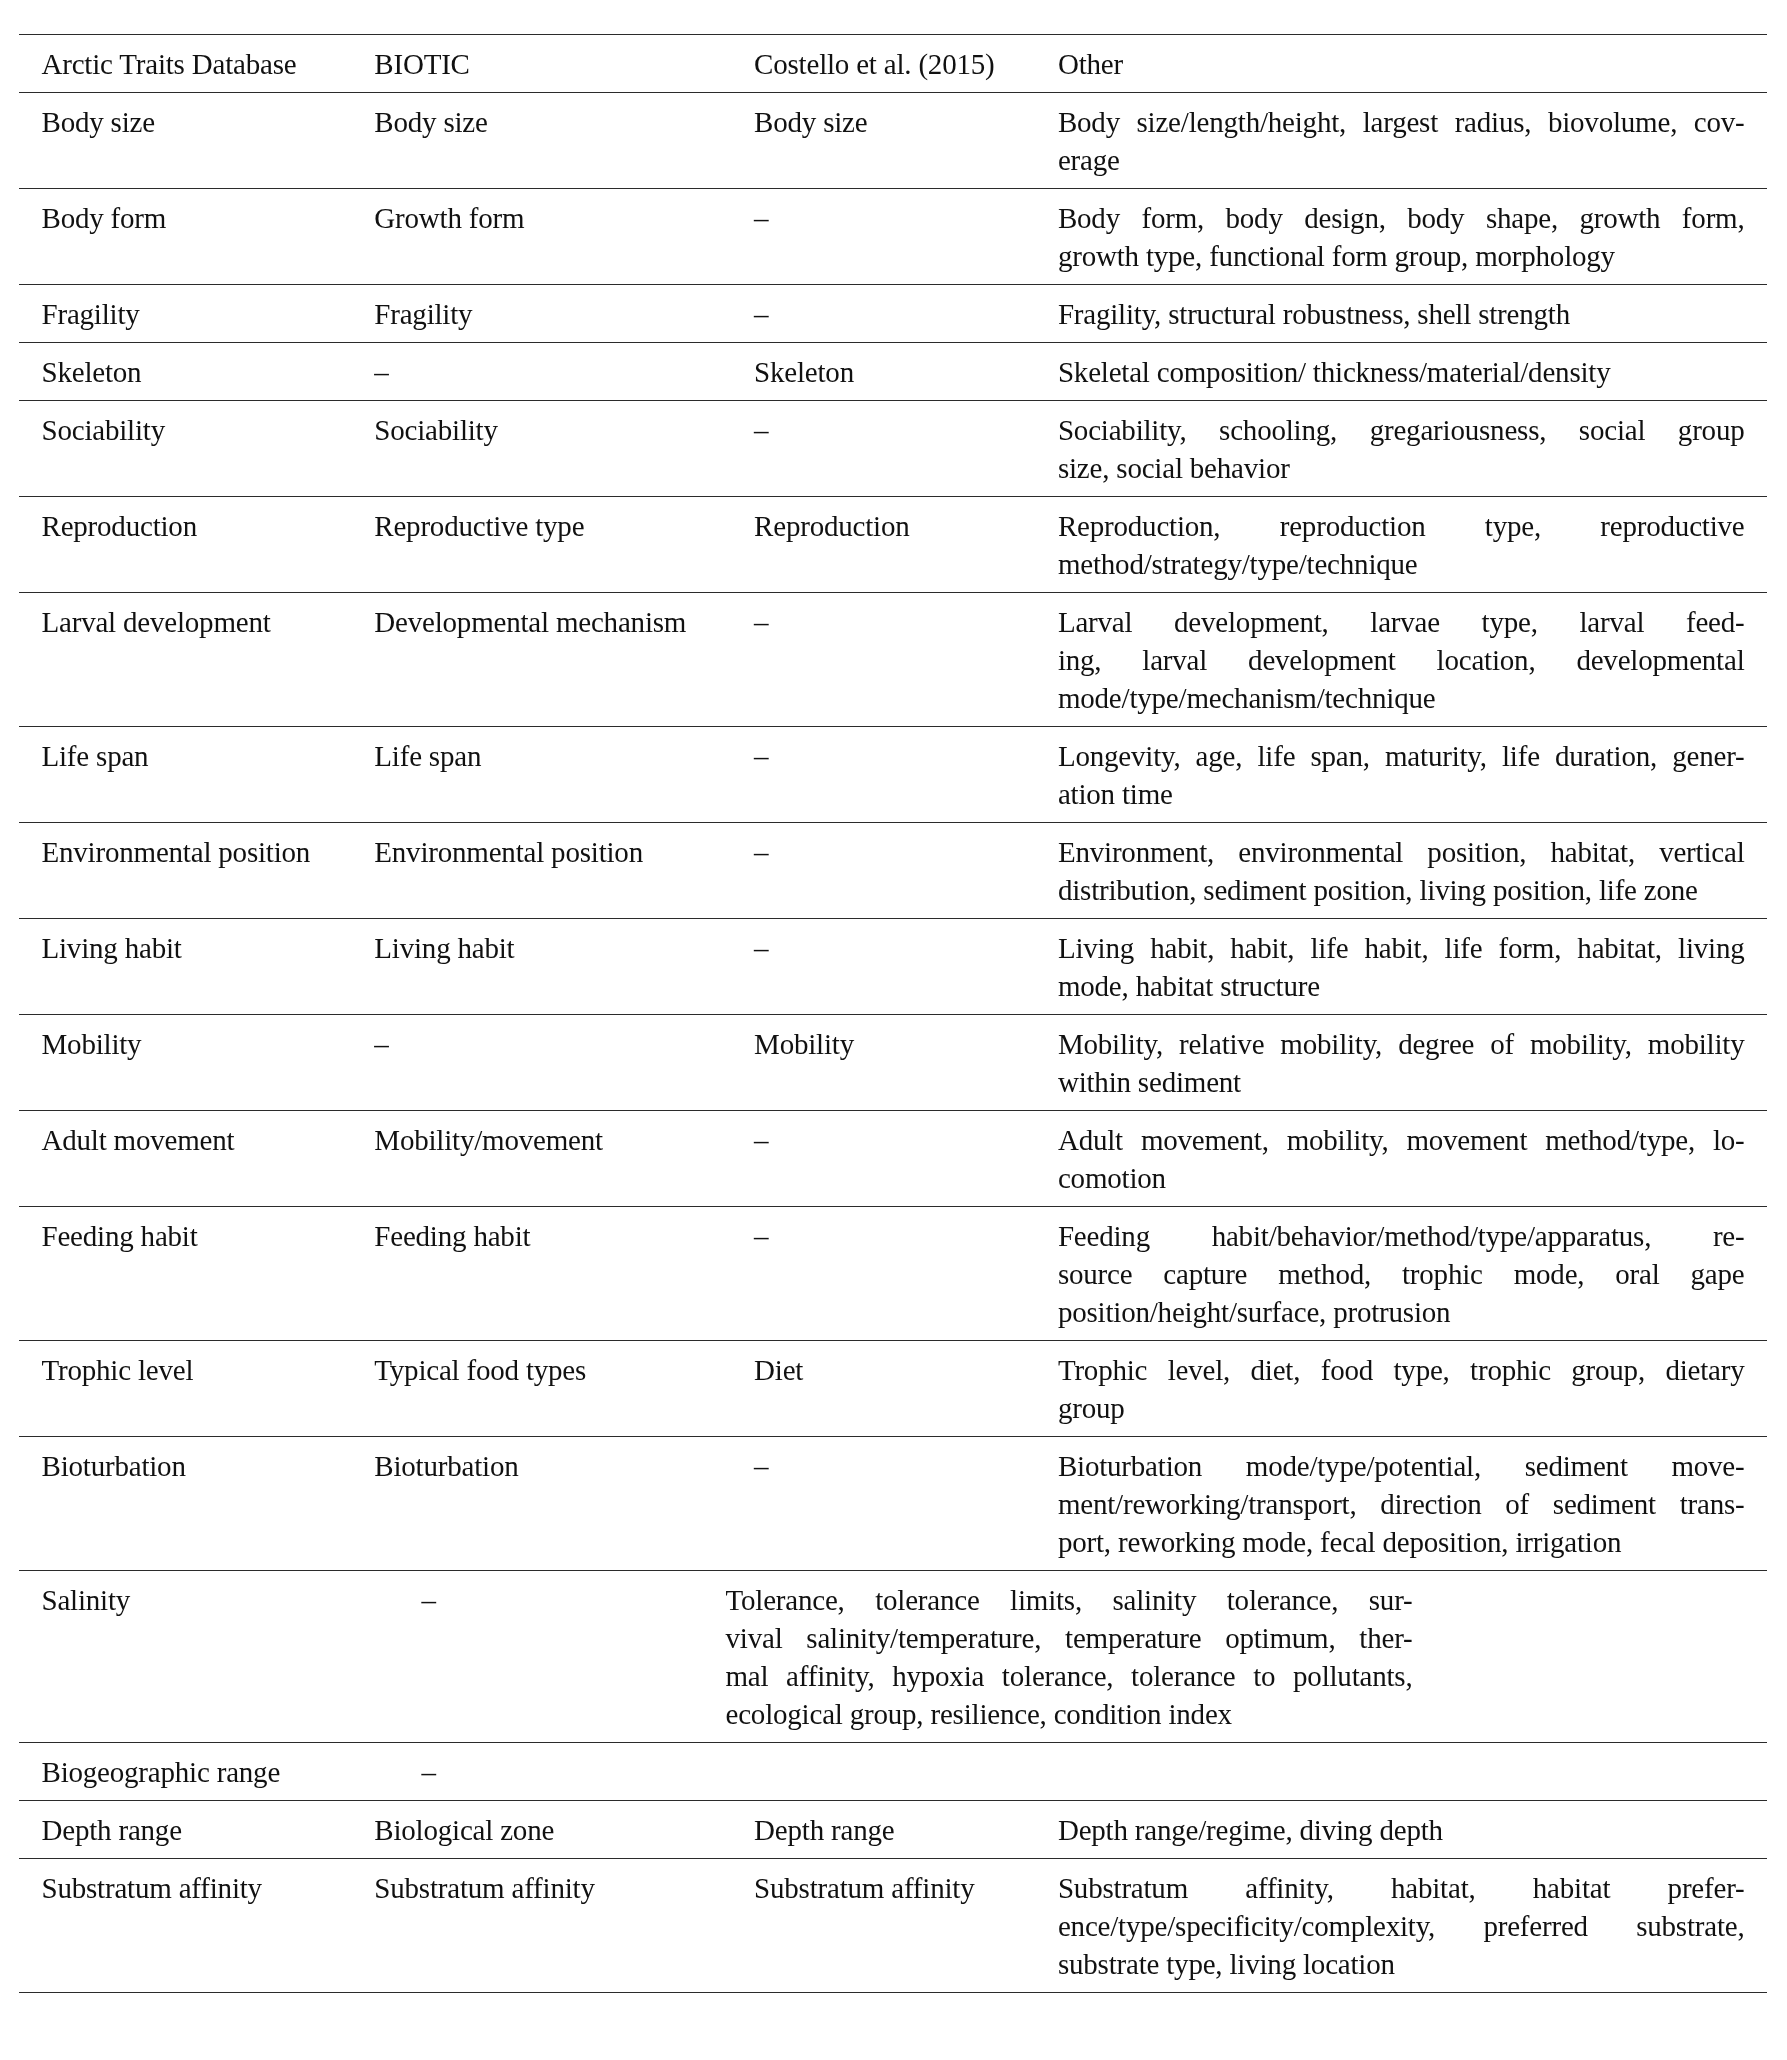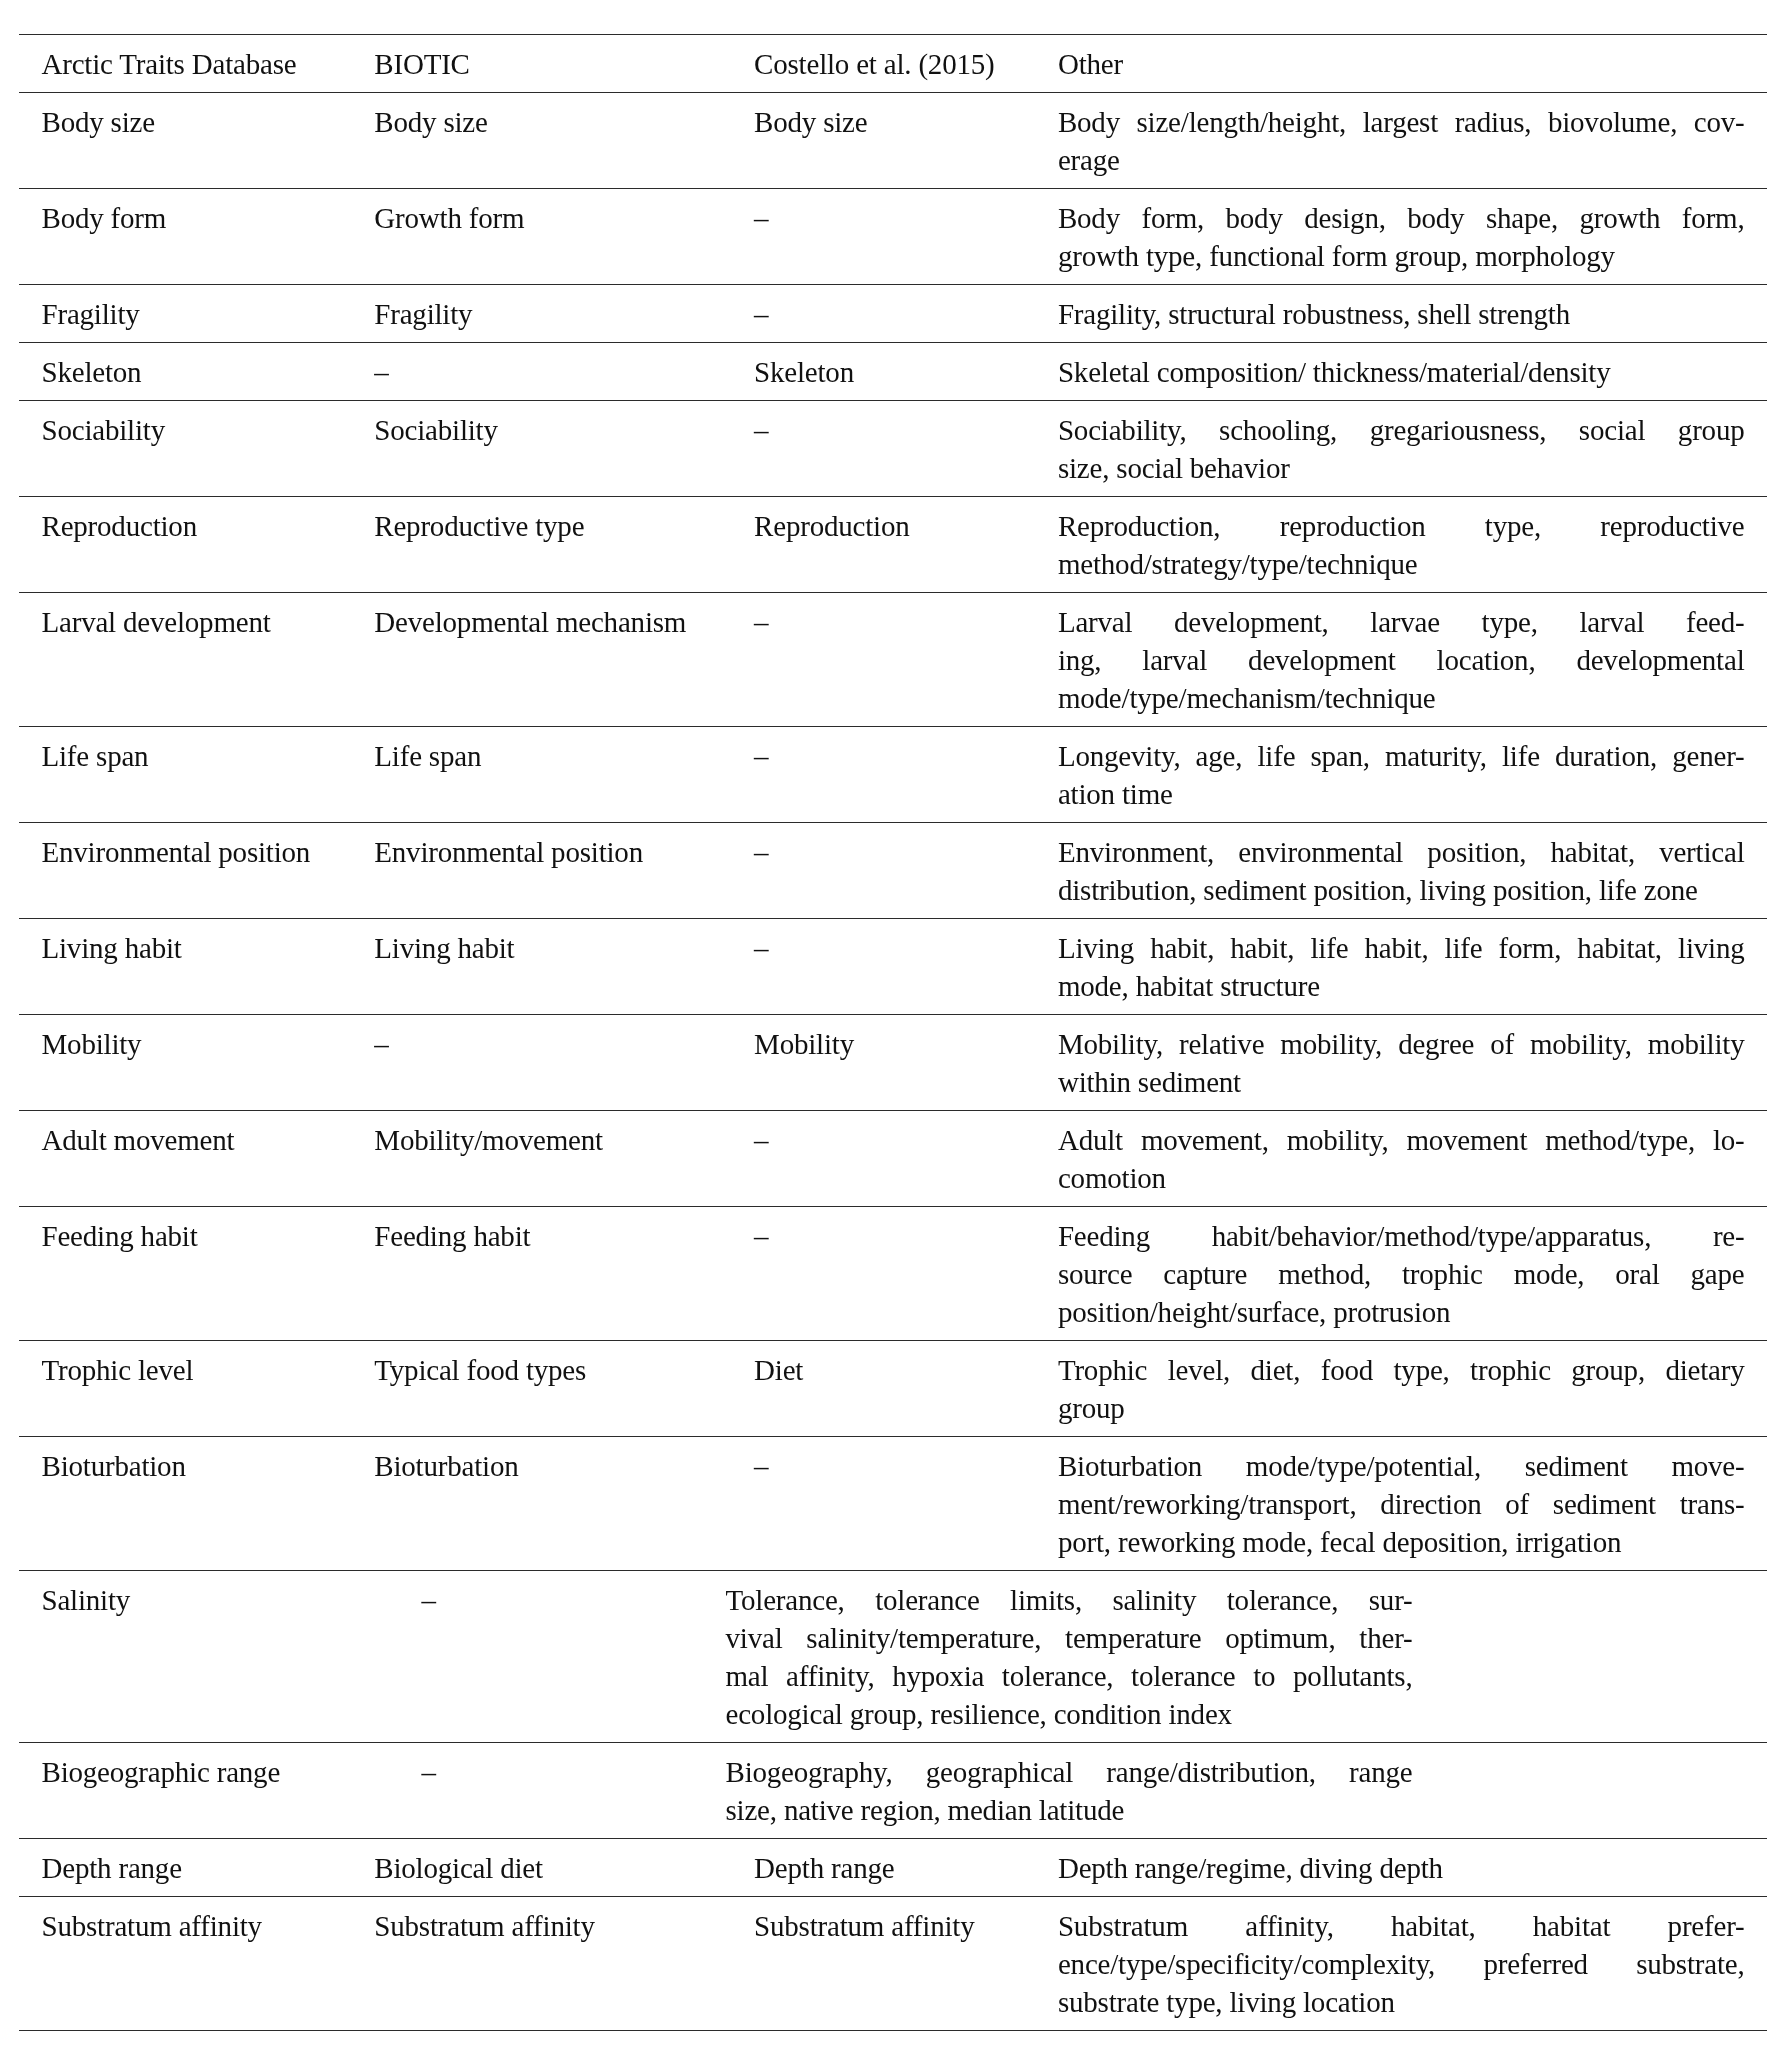--- a/index.html
+++ b/index.html
@@ -218,29 +218,25 @@
           <span class="line justify">Tolerance, tolerance limits, salinity tolerance, sur-</span>
           <span class="line justify">vival salinity/temperature, temperature optimum, ther-</span>
           <span class="line justify">mal affinity, hypoxia tolerance, tolerance to pollutants,</span>
           <span class="line">ecological group, resilience, condition index</span>
         </div>
   </div>
 
   <div class="row">
     <div class="cell c2">Biogeographic range</div>
     <div class="cell c3">–</div>
-    <div class="cell c4">
-          <span class="line justify">Biogeography, geographical range/distribution, range</span>
-          <span class="line">size, native region, median latitude</span>
-        </div>
   </div>
 
   <div class="row">
     <div class="cell c1">Depth range</div>
-    <div class="cell c2">Biological diet</div>
+    <div class="cell c2">Biological zone</div>
     <div class="cell c3">Depth range</div>
     <div class="cell c4">
           <span class="line">Depth range/regime, diving depth</span>
         </div>
   </div>
 
   <div class="row">
     <div class="cell c1">Substratum affinity</div>
     <div class="cell c2">Substratum affinity</div>
     <div class="cell c3">Substratum affinity</div>

